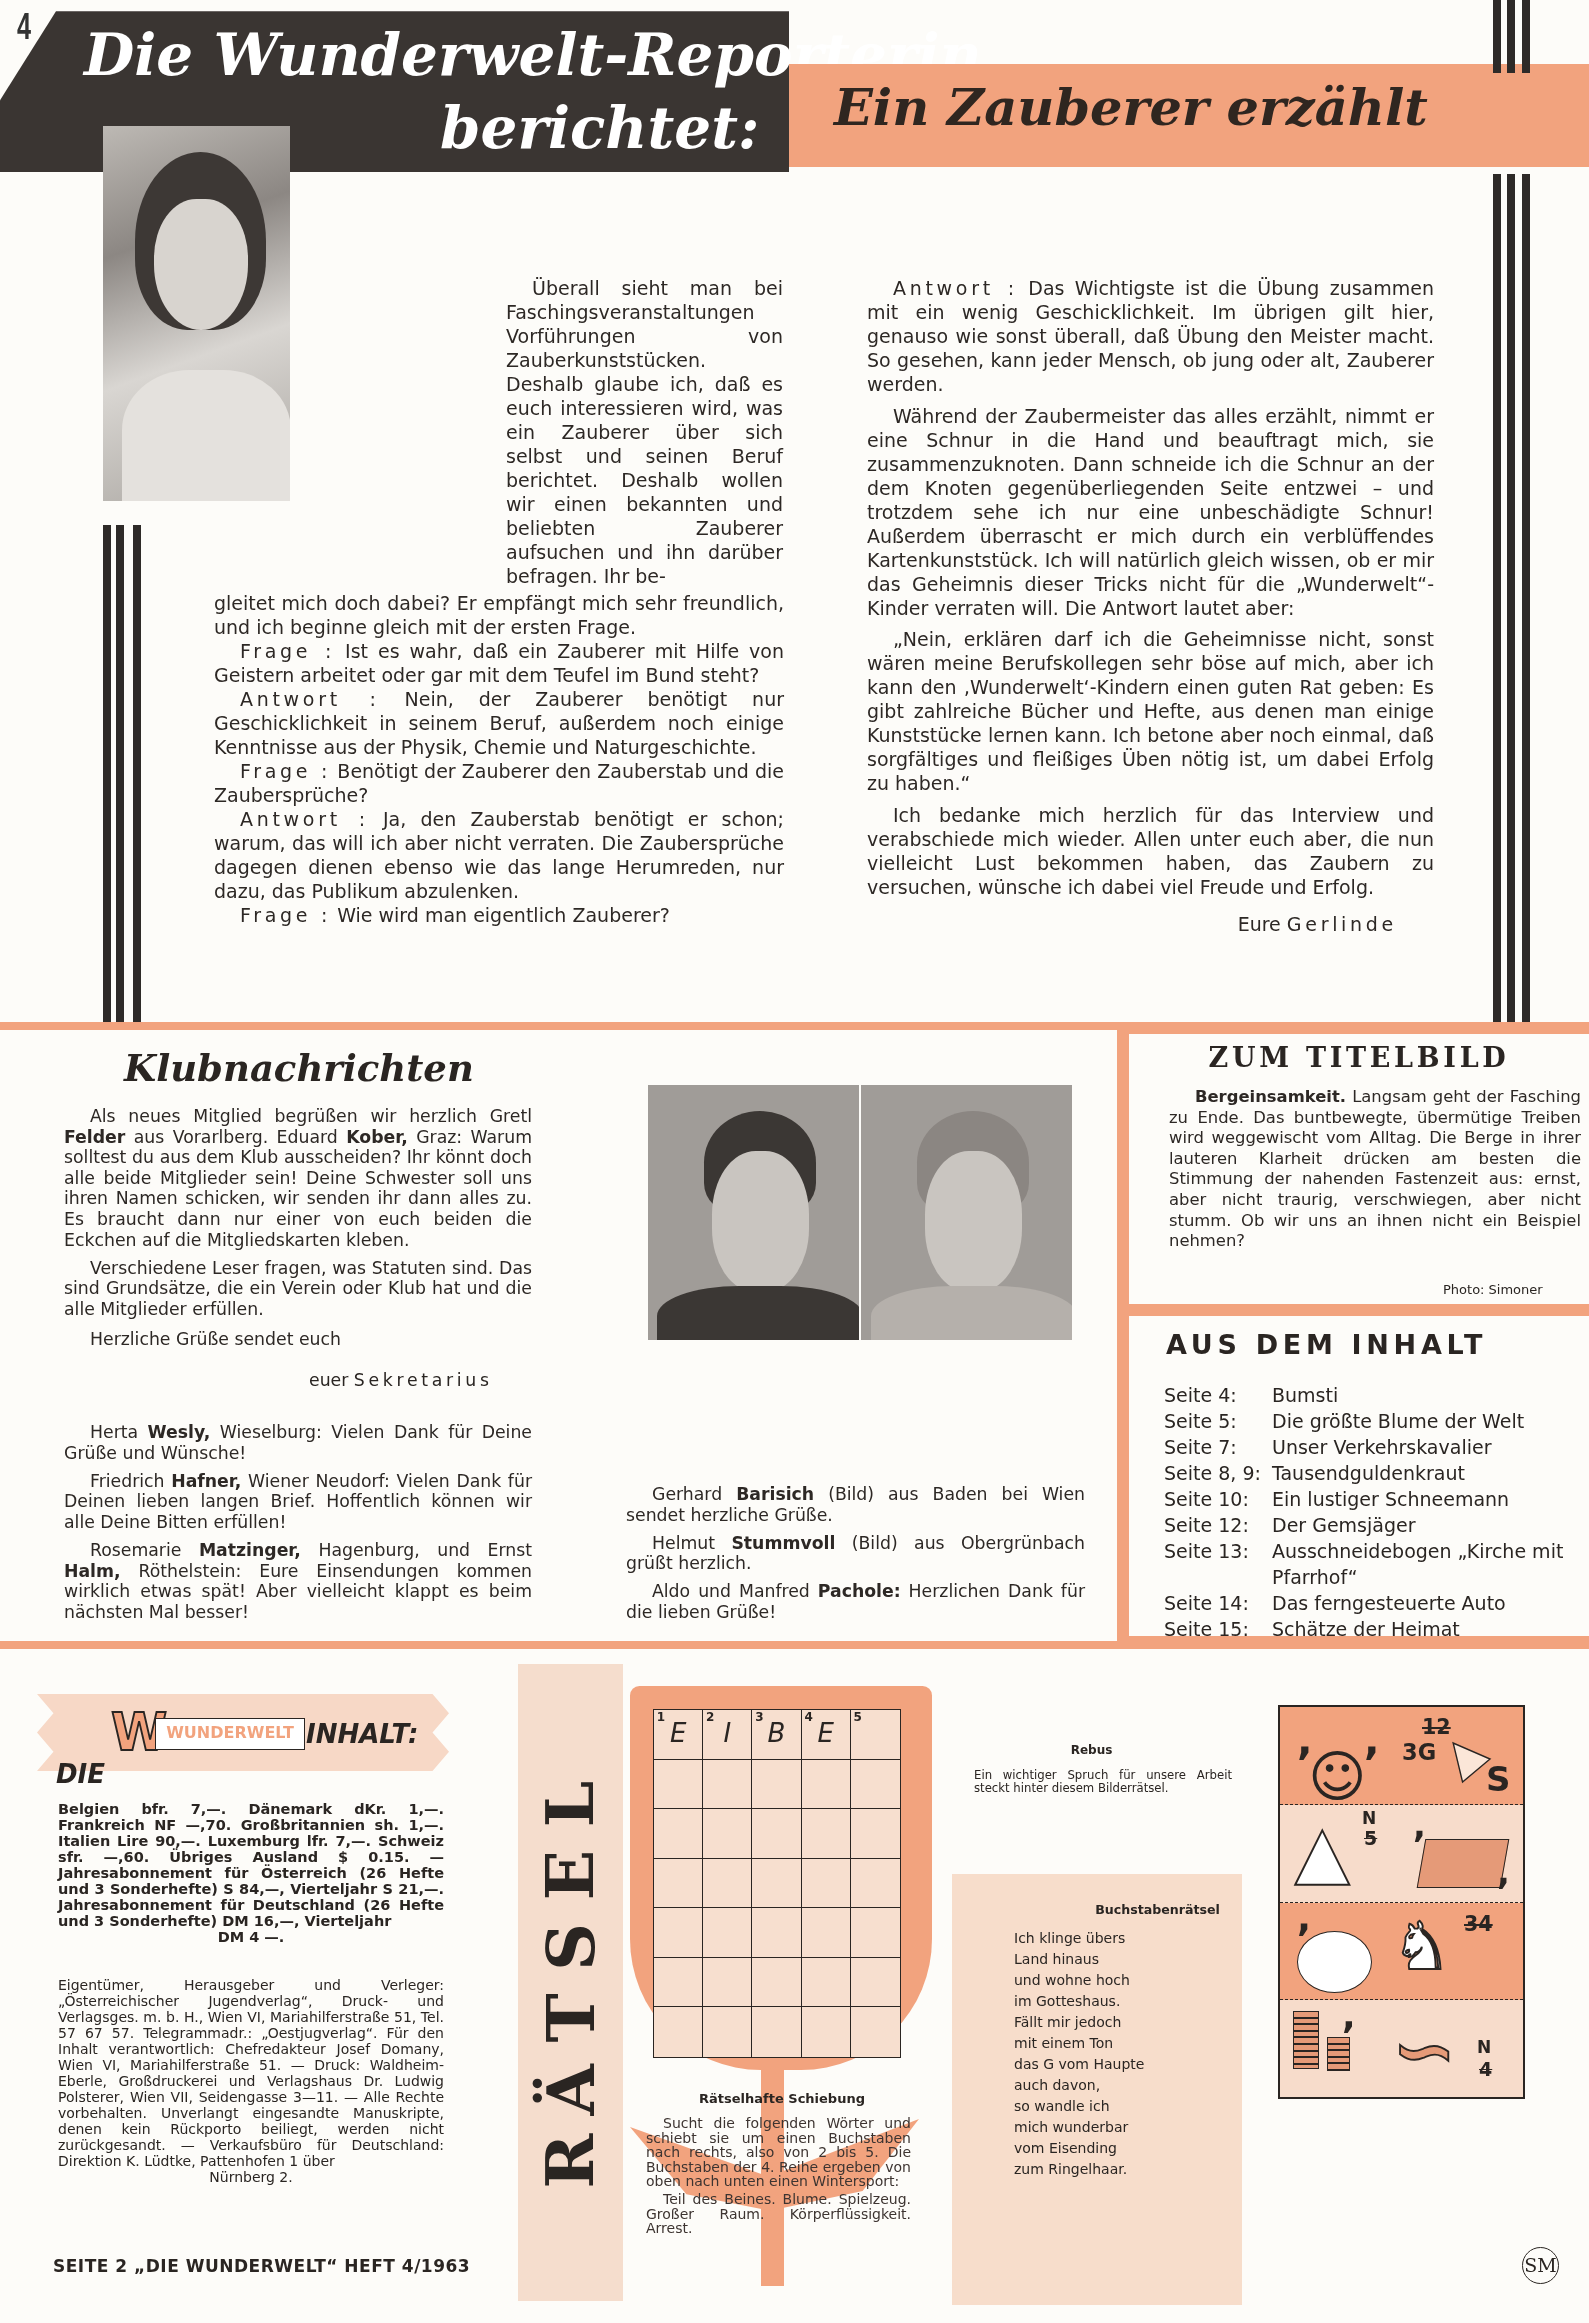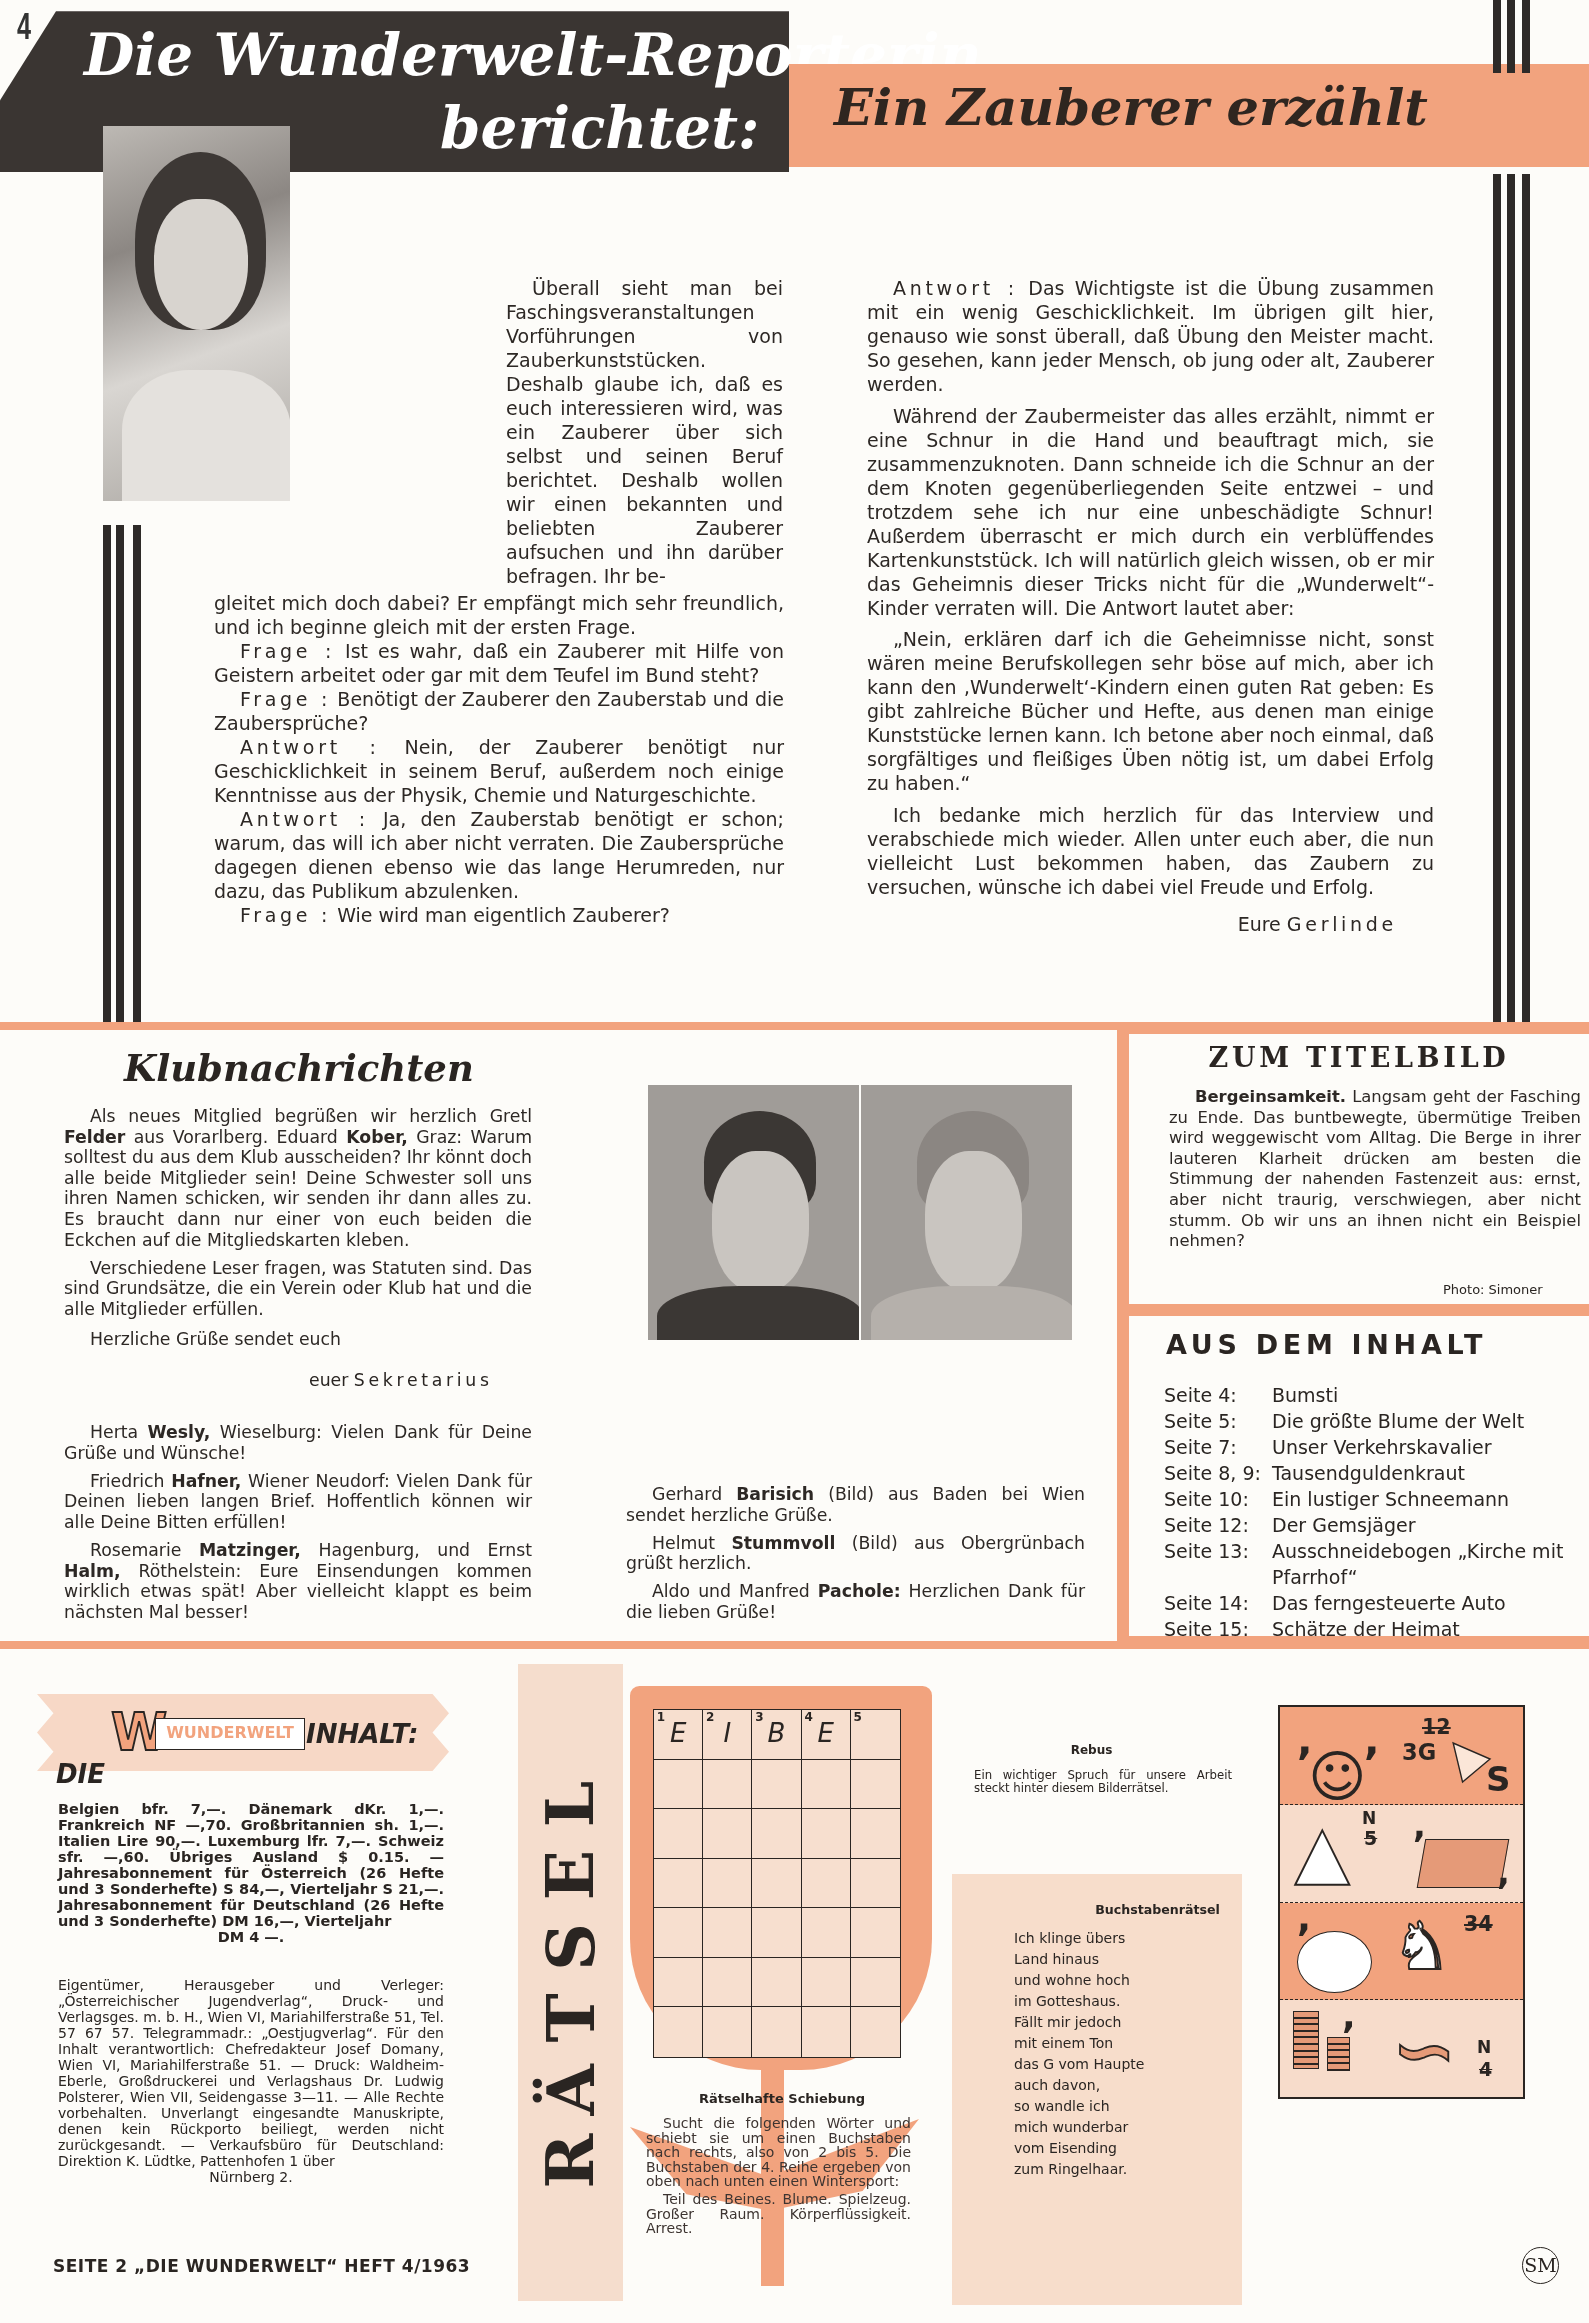--- a/index.html
+++ b/index.html
@@ -137,22 +137,22 @@
   <div class="face"></div>
   <div class="body"></div>
 </div>
 
 <div id="col1-intro" class="abs body-text">
   <p>Überall sieht man bei Faschingsveranstaltungen Vorführungen von Zauberkunststücken. Deshalb glaube ich, daß es euch interessieren wird, was ein Zauberer über sich selbst und seinen Beruf berichtet. Deshalb wollen wir einen bekannten und beliebten Zauberer aufsuchen und ihn darüber befragen. Ihr be-</p>
 </div>
 <div id="col1-main" class="abs body-text">
     <p style="text-indent: 0px;"><span>gleitet mich doch dabei? Er empfängt mich sehr freundlich, und ich beginne gleich mit der ersten Frage.</span></p>
     <p><span class="spaced">Frage :</span> <span>Ist es wahr, daß ein Zauberer mit Hilfe von Geistern arbeitet oder gar mit dem Teufel im Bund steht?</span></p>
+    <p><span class="spaced">Antwort :</span> <span>Nein, der Zauberer benötigt nur Geschicklichkeit in seinem Beruf, außerdem noch einige Kenntnisse aus der Physik, Chemie und Naturgeschichte.</span></p>
     <p><span class="spaced">Frage :</span> <span>Benötigt der Zauberer den Zauberstab und die Zaubersprüche?</span></p>
-    <p><span class="spaced">Antwort :</span> <span>Nein, der Zauberer benötigt nur Geschicklichkeit in seinem Beruf, außerdem noch einige Kenntnisse aus der Physik, Chemie und Naturgeschichte.</span></p>
     <p><span class="spaced">Antwort :</span> <span>Ja, den Zauberstab benötigt er schon; warum, das will ich aber nicht verraten. Die Zaubersprüche dagegen dienen ebenso wie das lange Herumreden, nur dazu, das Publikum abzulenken.</span></p>
     <p><span class="spaced">Frage :</span> <span>Wie wird man eigentlich Zauberer?</span></p>
   </div>
 <div id="col2" class="abs body-text">
     <p><span class="spaced">Antwort :</span> <span>Das Wichtigste ist die Übung zusammen mit ein wenig Geschicklichkeit. Im übrigen gilt hier, genauso wie sonst überall, daß Übung den Meister macht. So gesehen, kann jeder Mensch, ob jung oder alt, Zauberer werden.</span></p>
     <p><span>Während der Zaubermeister das alles erzählt, nimmt er eine Schnur in die Hand und beauftragt mich, sie zusammenzuknoten. Dann schneide ich die Schnur an der dem Knoten gegenüberliegenden Seite entzwei – und trotzdem sehe ich nur eine unbeschädigte Schnur! Außerdem überrascht er mich durch ein verblüffendes Kartenkunststück. Ich will natürlich gleich wissen, ob er mir das Geheimnis dieser Tricks nicht für die „Wunderwelt“-Kinder verraten will. Die Antwort lautet aber:</span></p>
     <p><span>„Nein, erklären darf ich die Geheimnisse nicht, sonst wären meine Berufskollegen sehr böse auf mich, aber ich kann den ‚Wunderwelt‘-Kindern einen guten Rat geben: Es gibt zahlreiche Bücher und Hefte, aus denen man einige Kunststücke lernen kann. Ich betone aber noch einmal, daß sorgfältiges und fleißiges Üben nötig ist, um dabei Erfolg zu haben.“</span></p>
     <p><span>Ich bedanke mich herzlich für das Interview und verabschiede mich wieder. Allen unter euch aber, die nun vielleicht Lust bekommen haben, das Zaubern zu versuchen, wünsche ich dabei viel Freude und Erfolg.</span></p>
     <p class="signature"><span>Eure </span><span class="spaced">Gerlinde</span></p>
   </div>

